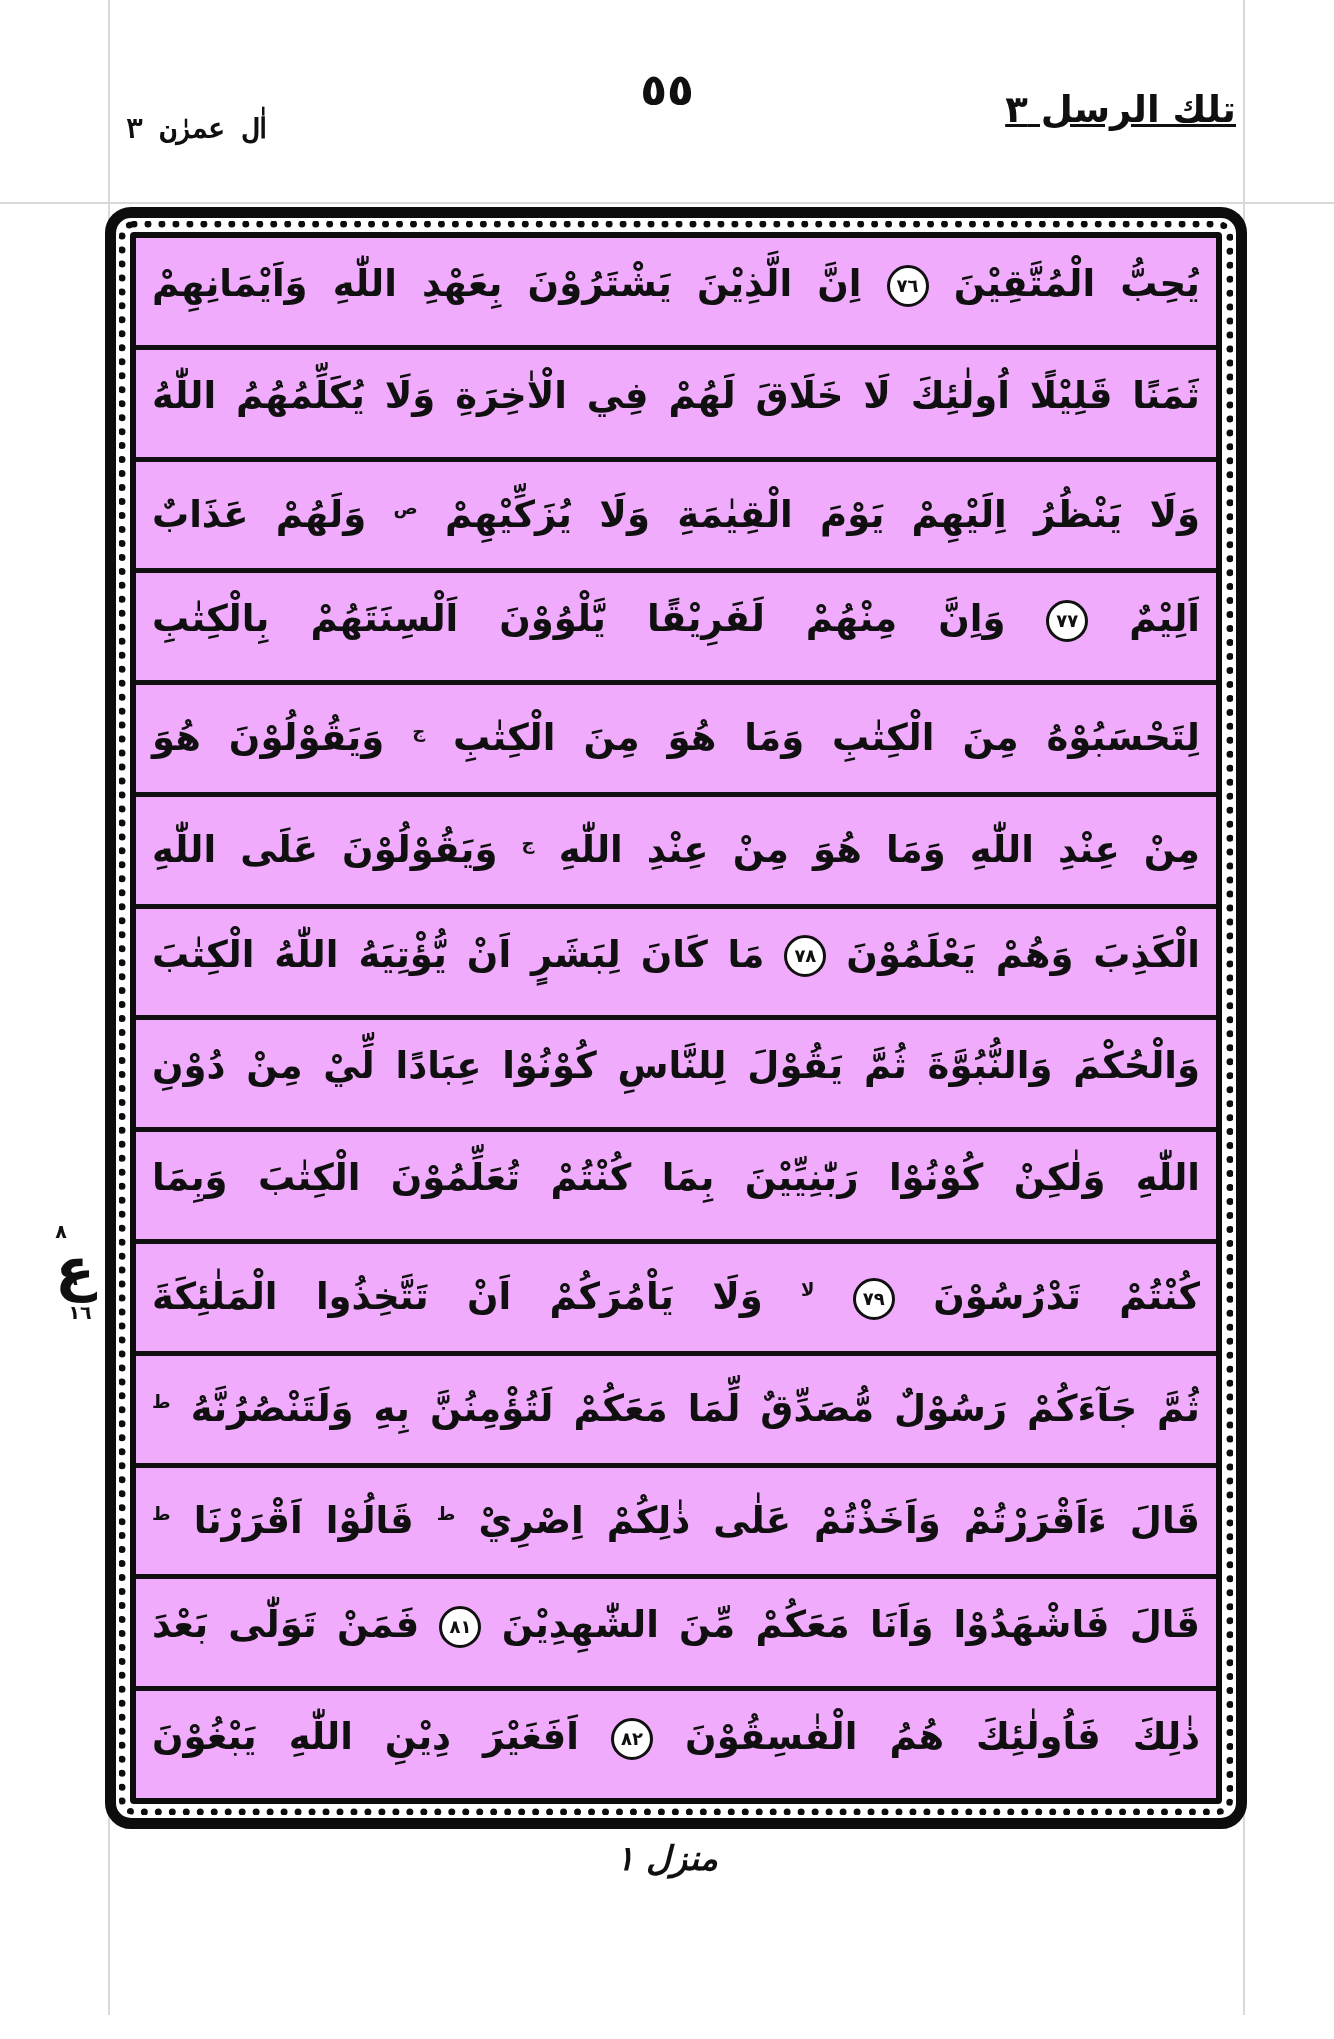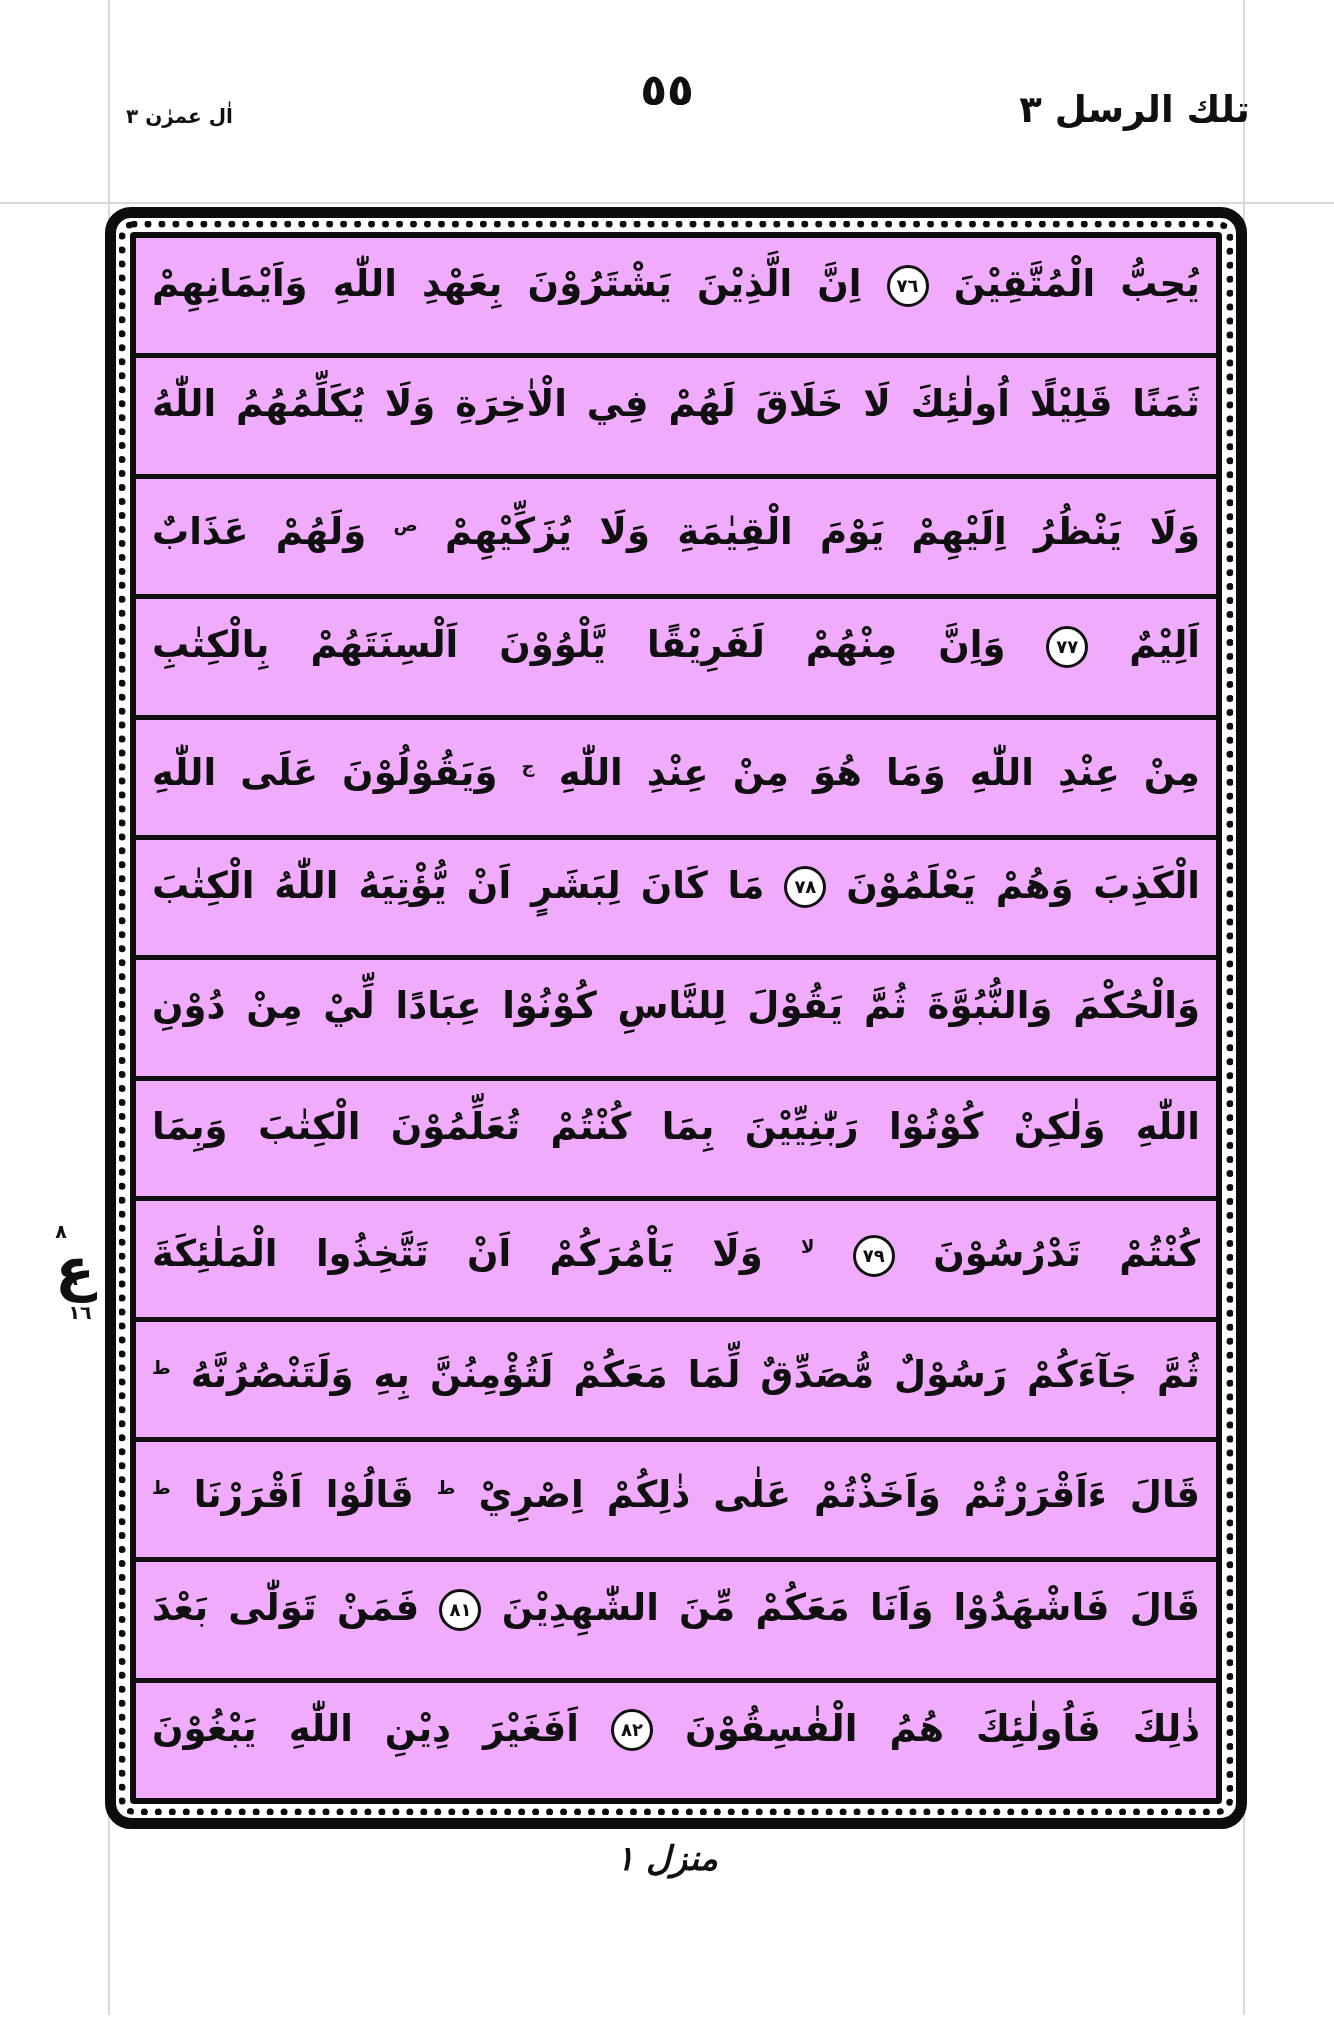--- a/index.html
+++ b/index.html
@@ -12,22 +12,22 @@
     color:#101010;
   }
   
   .scanline{position:absolute;background:#d9d9d9;z-index:0;}
   .scanline.v-left{left:108px;top:0;width:2px;height:2015px;}
   .scanline.v-right{left:1243px;top:0;width:2px;height:2015px;}
   .scanline.h-top{left:0;top:202px;width:1334px;height:2px;}
 
   
   .hdr{position:absolute;z-index:2;font-weight:bold;direction:rtl;white-space:nowrap;}
-  .hdr.right{top:88px;right:84px;font-size:37px;}
-  .hdr.left{top:104px;left:126px;font-size:20px;}
+  .hdr.right{top:88px;right:98px;font-size:37px;text-decoration:underline;}
+  .hdr.left{top:112px;left:126px;font-size:28px;font-family:Liberation Mono, monospace;}
   .hdr.center{top:64px;left:0;right:0;text-align:center;font-size:44px;letter-spacing:4px;}
 
   
   .frame-outer{
     position:absolute;left:105px;top:207px;width:1142px;height:1622px;
     box-sizing:border-box;border:11px solid #0d0d0d;border-radius:26px;
     padding:3px;background:#ffffff;z-index:1;
   }
   .frame-deco{
     height:100%;box-sizing:border-box;
@@ -91,20 +91,21 @@
     <span class="num-bottom">١٦</span>
   </div>
 
   <div class="frame-outer">
     <div class="frame-deco">
       <div class="frame-inner">
           <div class="row"><span class="txt">يُحِبُّ الْمُتَّقِيْنَ</span> <span class="aya">٧٦</span> <span class="txt">اِنَّ الَّذِيْنَ يَشْتَرُوْنَ بِعَهْدِ اللّٰهِ وَاَيْمَانِهِمْ</span> </div>
           <div class="row"><span class="txt">ثَمَنًا قَلِيْلًا اُولٰئِكَ لَا خَلَاقَ لَهُمْ فِي الْاٰخِرَةِ وَلَا يُكَلِّمُهُمُ اللّٰهُ</span> </div>
           <div class="row"><span class="txt">وَلَا يَنْظُرُ اِلَيْهِمْ يَوْمَ الْقِيٰمَةِ وَلَا يُزَكِّيْهِمْ</span> <span class="waqf">ص</span> <span class="txt">وَلَهُمْ عَذَابٌ</span> </div>
           <div class="row"><span class="txt">اَلِيْمٌ</span> <span class="aya">٧٧</span> <span class="txt">وَاِنَّ مِنْهُمْ لَفَرِيْقًا يَّلْوُوْنَ اَلْسِنَتَهُمْ بِالْكِتٰبِ</span> </div>
+          <div class="row"><span class="txt">لِتَحْسَبُوْهُ مِنَ الْكِتٰبِ وَمَا هُوَ مِنَ الْكِتٰبِ</span> <span class="waqf">ج</span> <span class="txt">وَيَقُوْلُوْنَ هُوَ</span> </div>
           <div class="row"><span class="txt">مِنْ عِنْدِ اللّٰهِ وَمَا هُوَ مِنْ عِنْدِ اللّٰهِ</span> <span class="waqf">ج</span> <span class="txt">وَيَقُوْلُوْنَ عَلَى اللّٰهِ</span> </div>
           <div class="row"><span class="txt">الْكَذِبَ وَهُمْ يَعْلَمُوْنَ</span> <span class="aya">٧٨</span> <span class="txt">مَا كَانَ لِبَشَرٍ اَنْ يُّؤْتِيَهُ اللّٰهُ الْكِتٰبَ</span> </div>
           <div class="row"><span class="txt">وَالْحُكْمَ وَالنُّبُوَّةَ ثُمَّ يَقُوْلَ لِلنَّاسِ كُوْنُوْا عِبَادًا لِّيْ مِنْ دُوْنِ</span> </div>
           <div class="row"><span class="txt">اللّٰهِ وَلٰكِنْ كُوْنُوْا رَبّٰنِيِّيْنَ بِمَا كُنْتُمْ تُعَلِّمُوْنَ الْكِتٰبَ وَبِمَا</span> </div>
           <div class="row"><span class="txt">كُنْتُمْ تَدْرُسُوْنَ</span> <span class="aya">٧٩</span> <span class="waqf">لا</span> <span class="txt">وَلَا يَاْمُرَكُمْ اَنْ تَتَّخِذُوا الْمَلٰئِكَةَ</span> </div>
           <div class="row"><span class="txt">ثُمَّ جَآءَكُمْ رَسُوْلٌ مُّصَدِّقٌ لِّمَا مَعَكُمْ لَتُؤْمِنُنَّ بِهِ وَلَتَنْصُرُنَّهُ</span> <span class="waqf">ط</span> </div>
           <div class="row"><span class="txt">قَالَ ءَاَقْرَرْتُمْ وَاَخَذْتُمْ عَلٰى ذٰلِكُمْ اِصْرِيْ</span> <span class="waqf">ط</span> <span class="txt">قَالُوْا اَقْرَرْنَا</span> <span class="waqf">ط</span> </div>
           <div class="row"><span class="txt">قَالَ فَاشْهَدُوْا وَاَنَا مَعَكُمْ مِّنَ الشّٰهِدِيْنَ</span> <span class="aya">٨١</span> <span class="txt">فَمَنْ تَوَلّٰى بَعْدَ</span> </div>
           <div class="row"><span class="txt">ذٰلِكَ فَاُولٰئِكَ هُمُ الْفٰسِقُوْنَ</span> <span class="aya">٨٢</span> <span class="txt">اَفَغَيْرَ دِيْنِ اللّٰهِ يَبْغُوْنَ</span> </div>
         </div>

